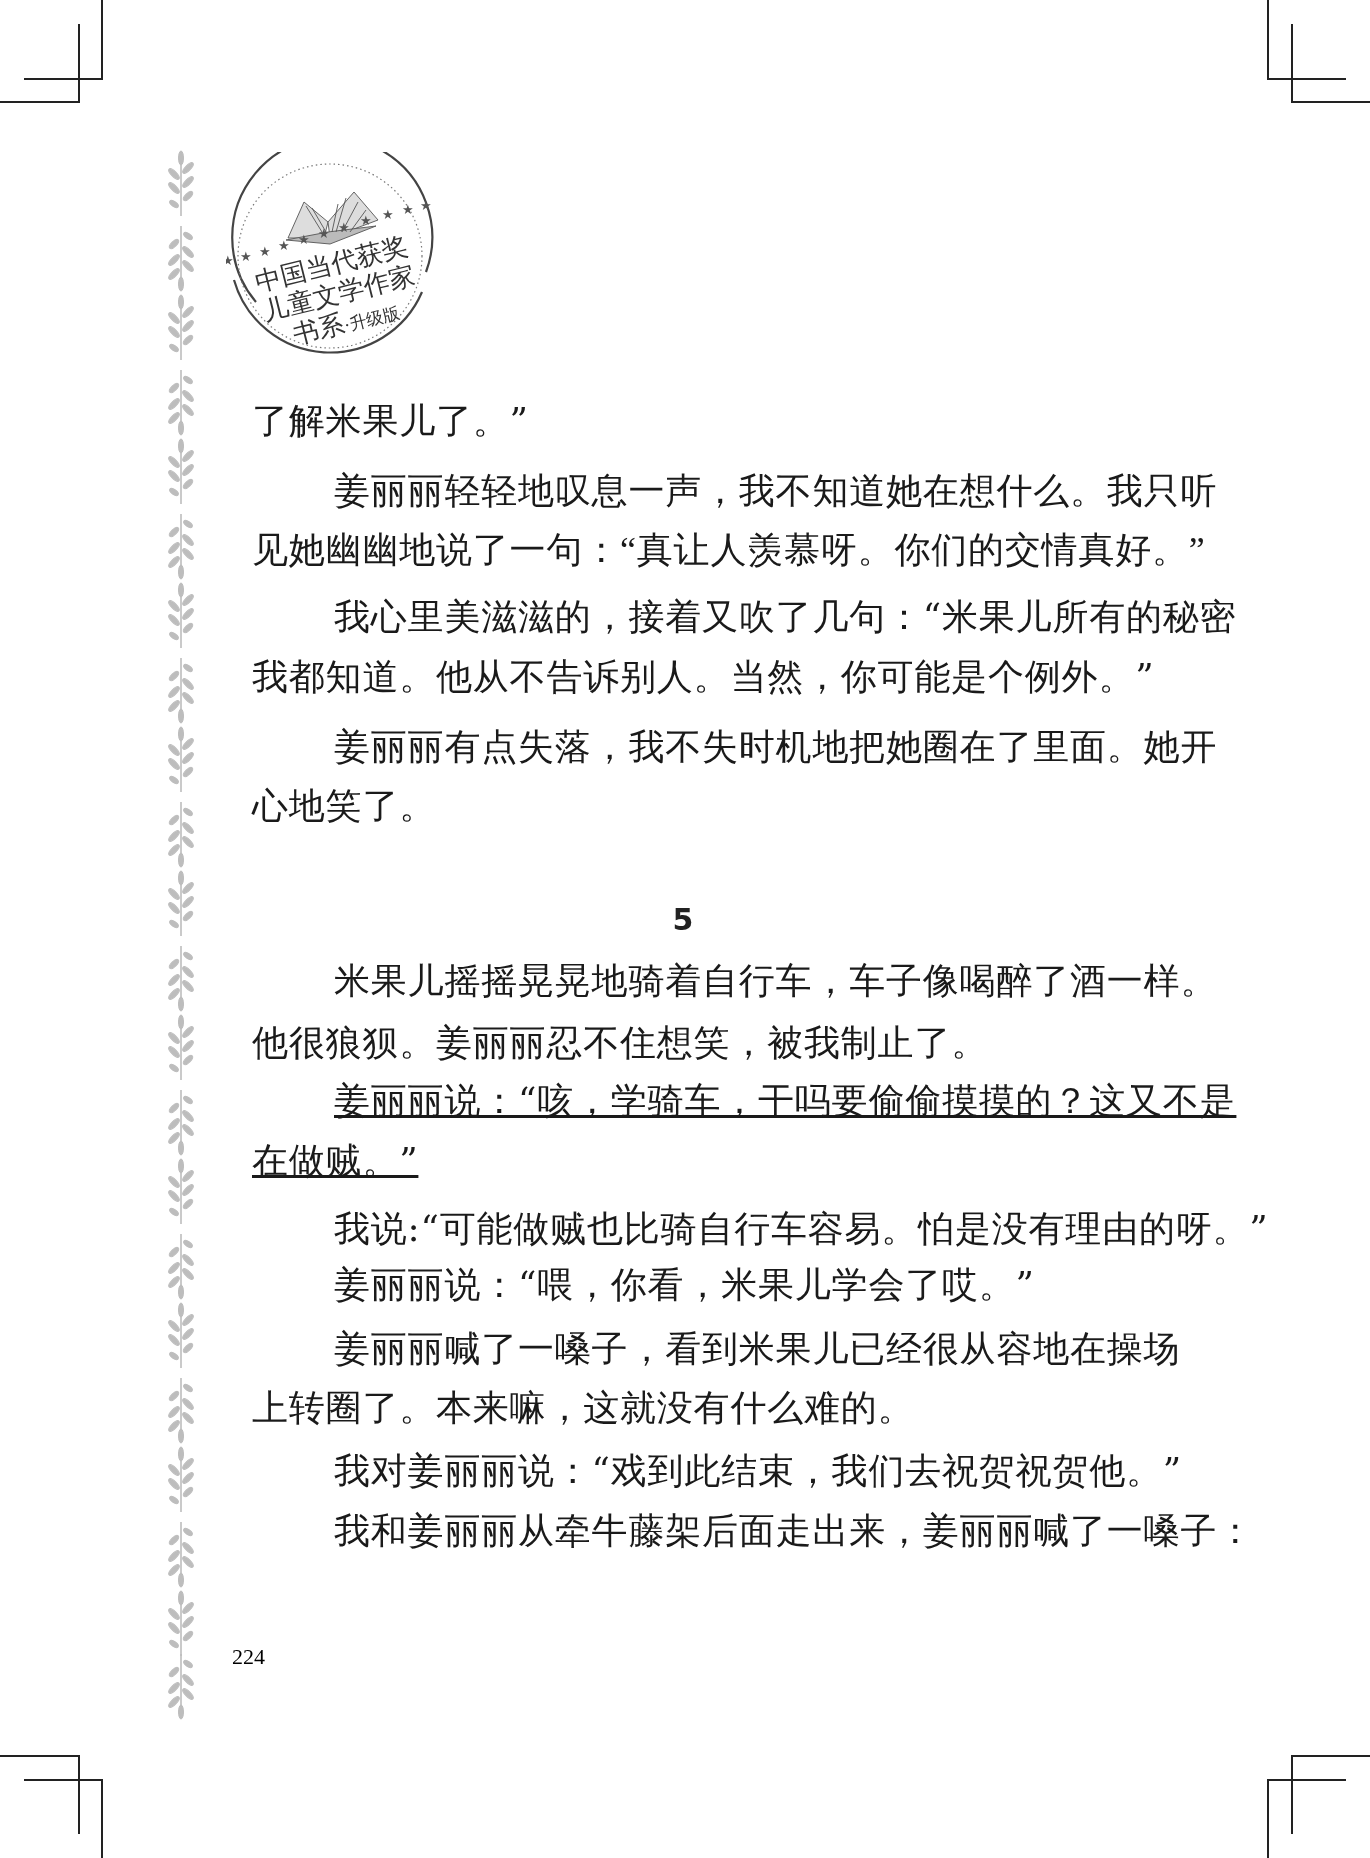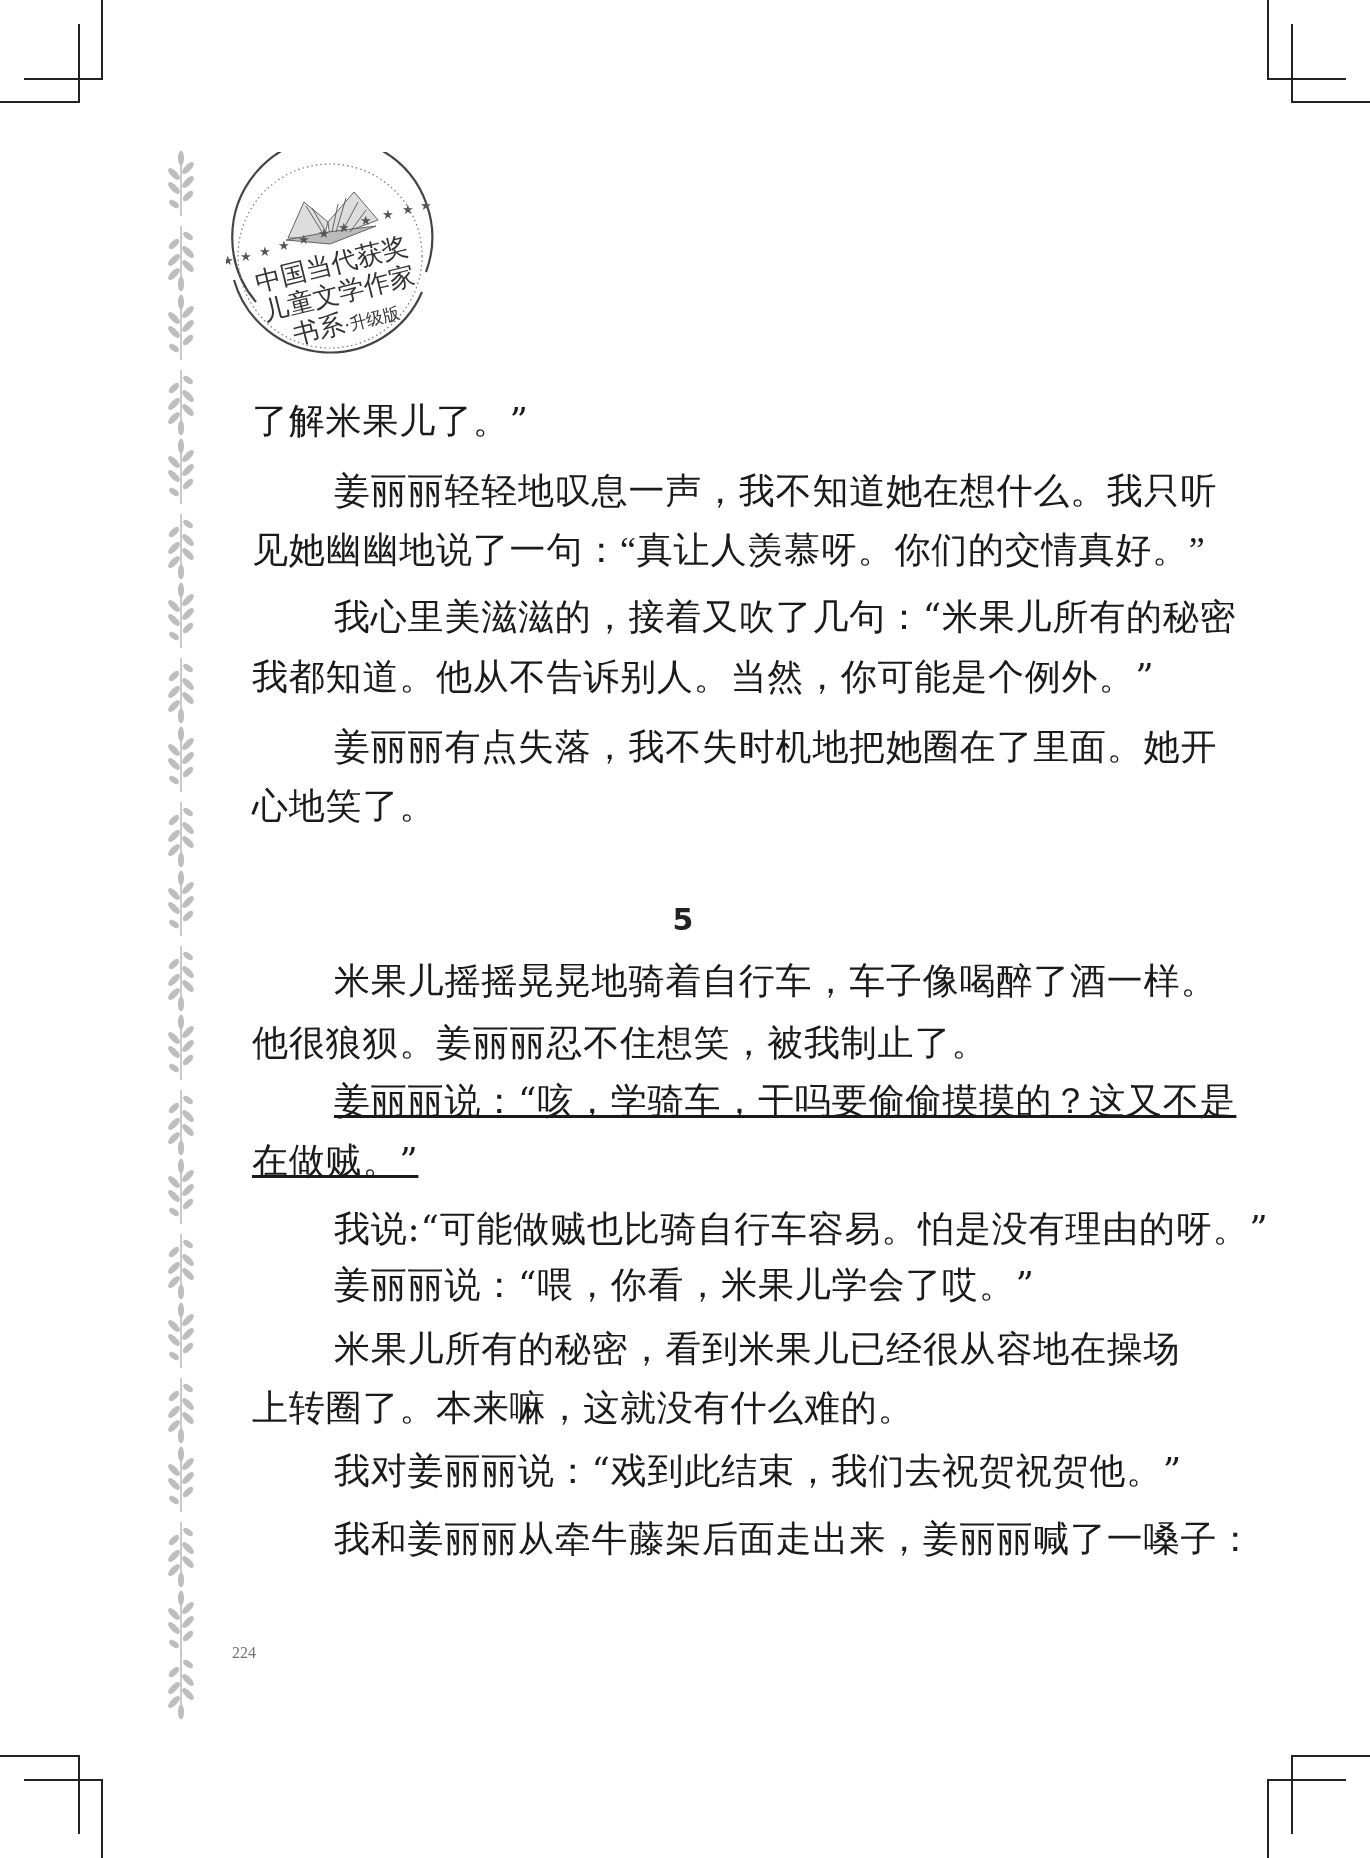--- a/index.html
+++ b/index.html
@@ -20,21 +20,21 @@
     }
     .line.indent { left: 334px; width: 780px; }
     .line.last { text-align-last: left; }
     .section-num {
       position: absolute; left: 252px; width: 862px; top: 890px;
       text-align: center; font-size: 30px; line-height: 60px;
       font-family: "DejaVu Sans", "Liberation Sans", sans-serif; font-weight: bold; color: #222;
     }
     .page-num {
       position: absolute; left: 232px; top: 1644px;
-      font-size: 16px; color: #737373;
+      font-size: 22px; color: #000000;
       font-family: "Liberation Serif", "DejaVu Serif", serif;
     }
   </style>
 </head>
 <body>
 
 <div>
   <div class="crop" style="left:101px;top:0;width:2px;height:79px;"></div>
   <div class="crop" style="left:24px;top:78px;width:79px;height:2px;"></div>
   <div class="crop" style="left:78px;top:24px;width:2px;height:79px;"></div>
@@ -159,19 +159,19 @@
 
 <div class="section-num">5</div>
 
 <div>
   <div class="line indent" style="top:951px;">米果儿摇摇晃晃地骑着自行车，车子像喝醉了酒一样。</div>
   <div class="line last" style="top:1013px;">他很狼狈。姜丽丽忍不住想笑，被我制止了。</div>
   <div class="line indent" style="top:1071px;text-decoration:underline;">姜丽丽说：“咳，学骑车，干吗要偷偷摸摸的？这又不是</div>
   <div class="line last" style="top:1131px;text-decoration:underline;">在做贼。”</div>
   <div class="line indent" style="top:1199px;">我说:“可能做贼也比骑自行车容易。怕是没有理由的呀。”</div>
   <div class="line indent last" style="top:1255px;">姜丽丽说：“喂，你看，米果儿学会了哎。”</div>
-  <div class="line indent" style="top:1319px;">米果儿所有的秘密，看到米果儿已经很从容地在操场</div>
+  <div class="line indent" style="top:1319px;">姜丽丽喊了一嗓子，看到米果儿已经很从容地在操场</div>
   <div class="line last" style="top:1378px;">上转圈了。本来嘛，这就没有什么难的。</div>
   <div class="line indent last" style="top:1441px;">我对姜丽丽说：“戏到此结束，我们去祝贺祝贺他。”</div>
-  <div class="line indent" style="top:1501px;margin-top:8px;">我和姜丽丽从牵牛藤架后面走出来，姜丽丽喊了一嗓子：</div>
+  <div class="line indent" style="top:1501px;">我和姜丽丽从牵牛藤架后面走出来，姜丽丽喊了一嗓子：</div>
 </div>
 
 <div class="page-num">224</div>
 
 </body></html>

